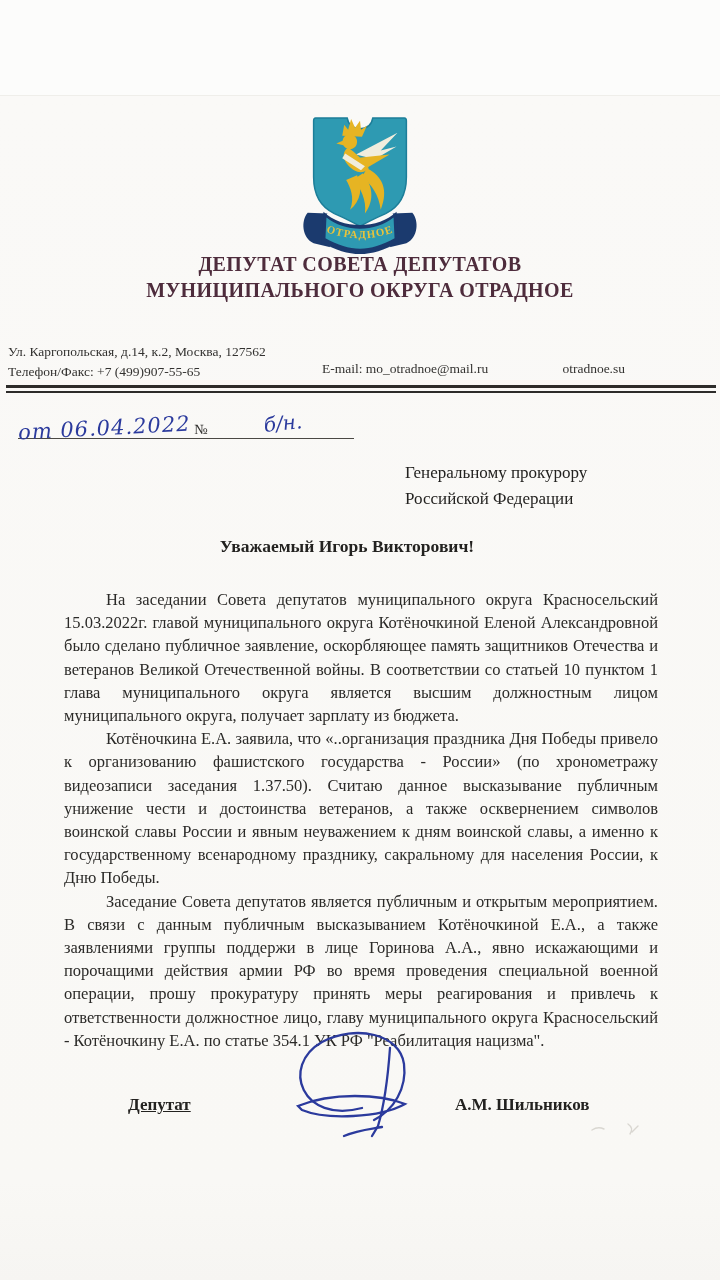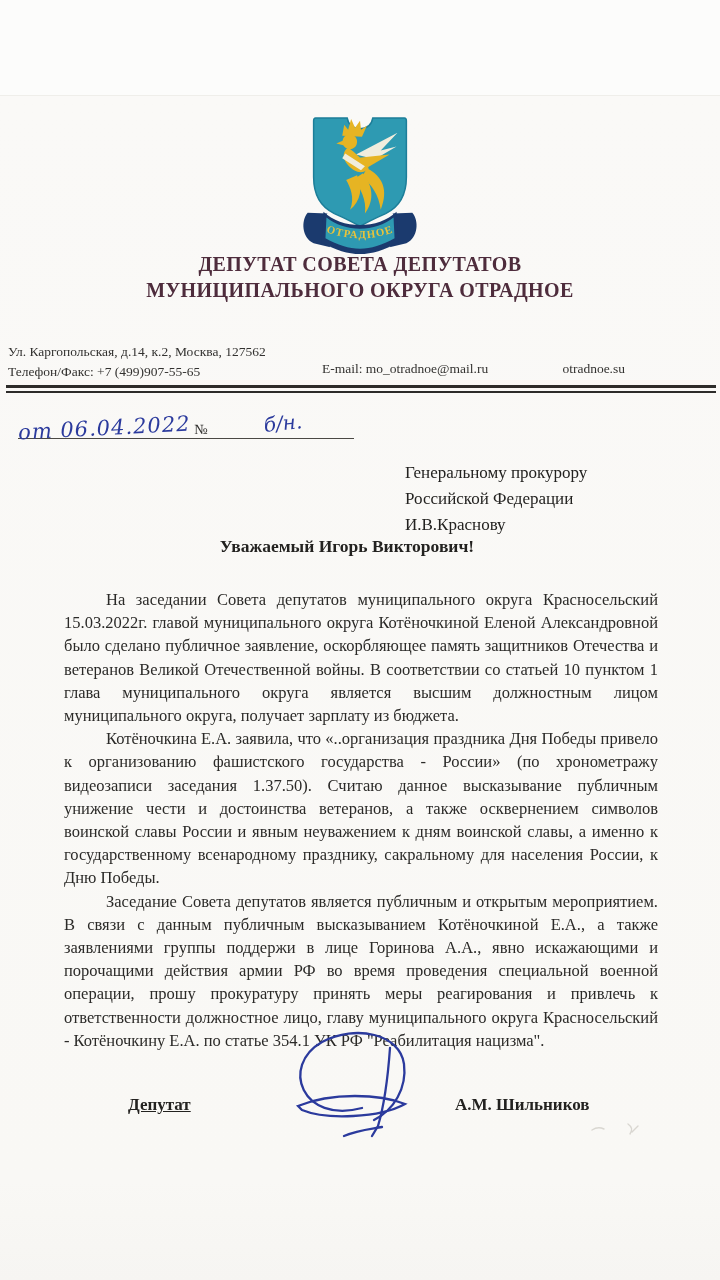--- a/index.html
+++ b/index.html
@@ -135,21 +135,20 @@
     <div class="ref-row row1">
       <span class="hand hand-date">от 06.04.2022</span>
       <span class="num-label">№</span>
       <span class="hand hand-num">б/н.</span>
     </div>
   </div>
 
   <div class="recipient">
     <div>Генеральному прокурору</div>
     <div>Российской Федерации</div>
-    <div>И.В.Краснову</div>
   </div>
 
   <div class="salutation">Уважаемый Игорь Викторович!</div>
 
   <div class="bodytext">
     <p>На заседании Совета депутатов муниципального округа Красносельский 15.03.2022г. главой муниципального округа Котёночкиной Еленой Александровной было сделано публичное заявление, оскорбляющее память защитников Отечества и ветеранов Великой Отечественной войны. В соответствии со статьей 10 пунктом 1 глава муниципального округа является высшим должностным лицом муниципального округа, получает зарплату из бюджета.</p>
     <p>Котёночкина Е.А. заявила, что «..организация праздника Дня Победы привело к организованию фашистского государства - России» (по хронометражу видеозаписи заседания 1.37.50). Считаю данное высказывание публичным унижение чести и достоинства ветеранов, а также осквернением символов воинской славы России и явным неуважением к дням воинской славы, а именно к государственному всенародному празднику, сакральному для населения России, к Дню Победы.</p>
     <p>Заседание Совета депутатов является публичным и открытым мероприятием. В связи с данным публичным высказыванием Котёночкиной Е.А., а также заявлениями группы поддержи в лице Горинова А.А., явно искажающими и порочащими действия армии РФ во время проведения специальной военной операции, прошу прокуратуру принять меры реагирования и привлечь к ответственности должностное лицо, главу муниципального округа Красносельский - Котёночкину Е.А. по статье 354.1 УК РФ "Реабилитация нацизма".</p>
   </div>
 

